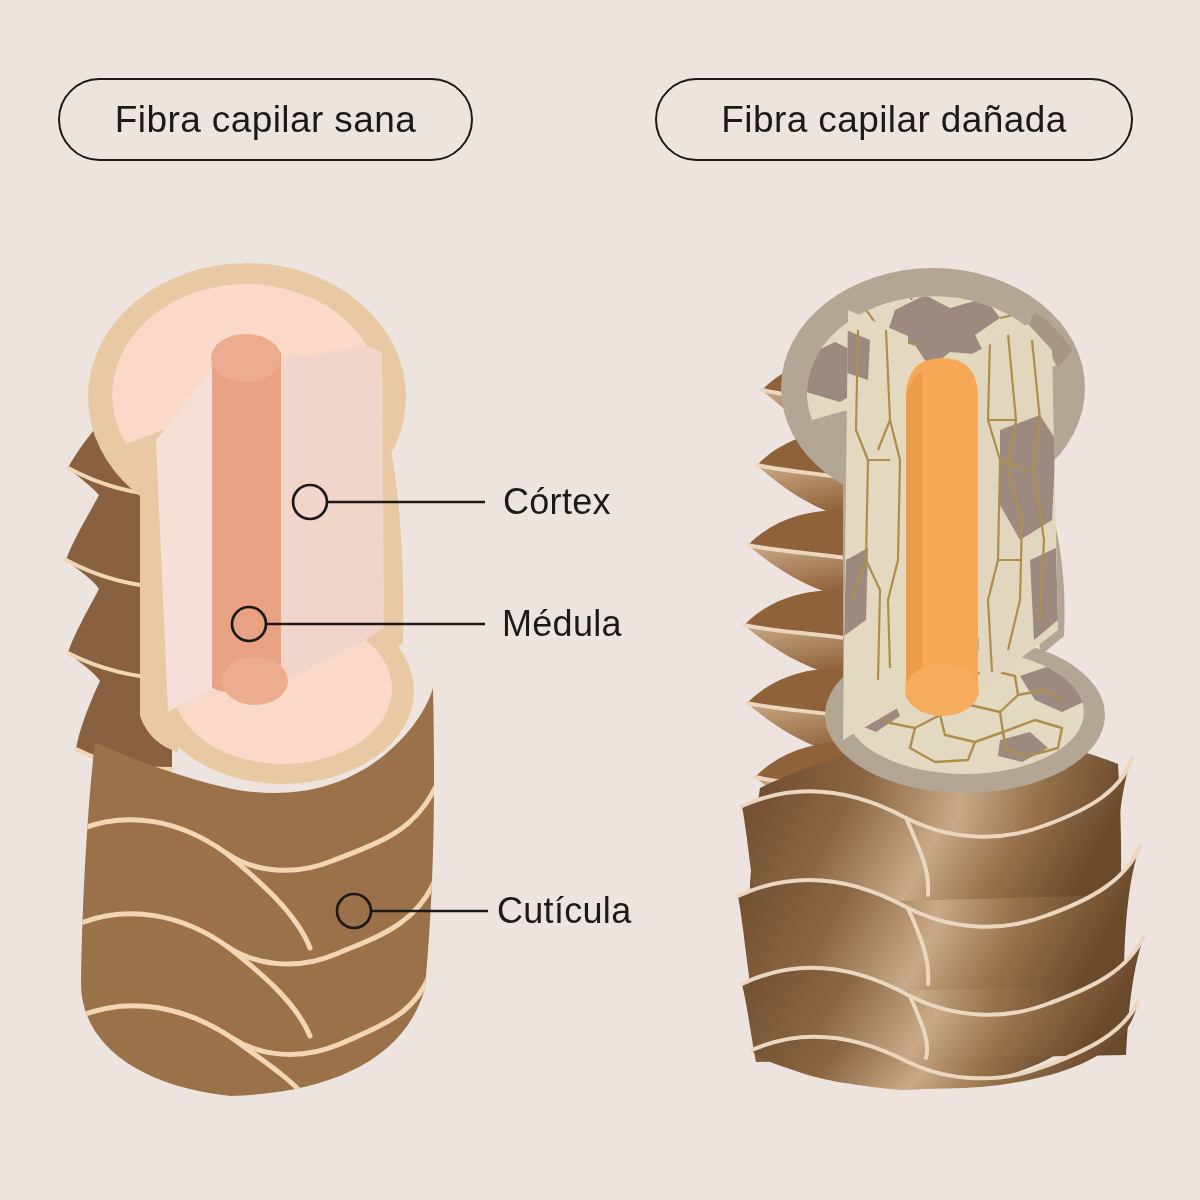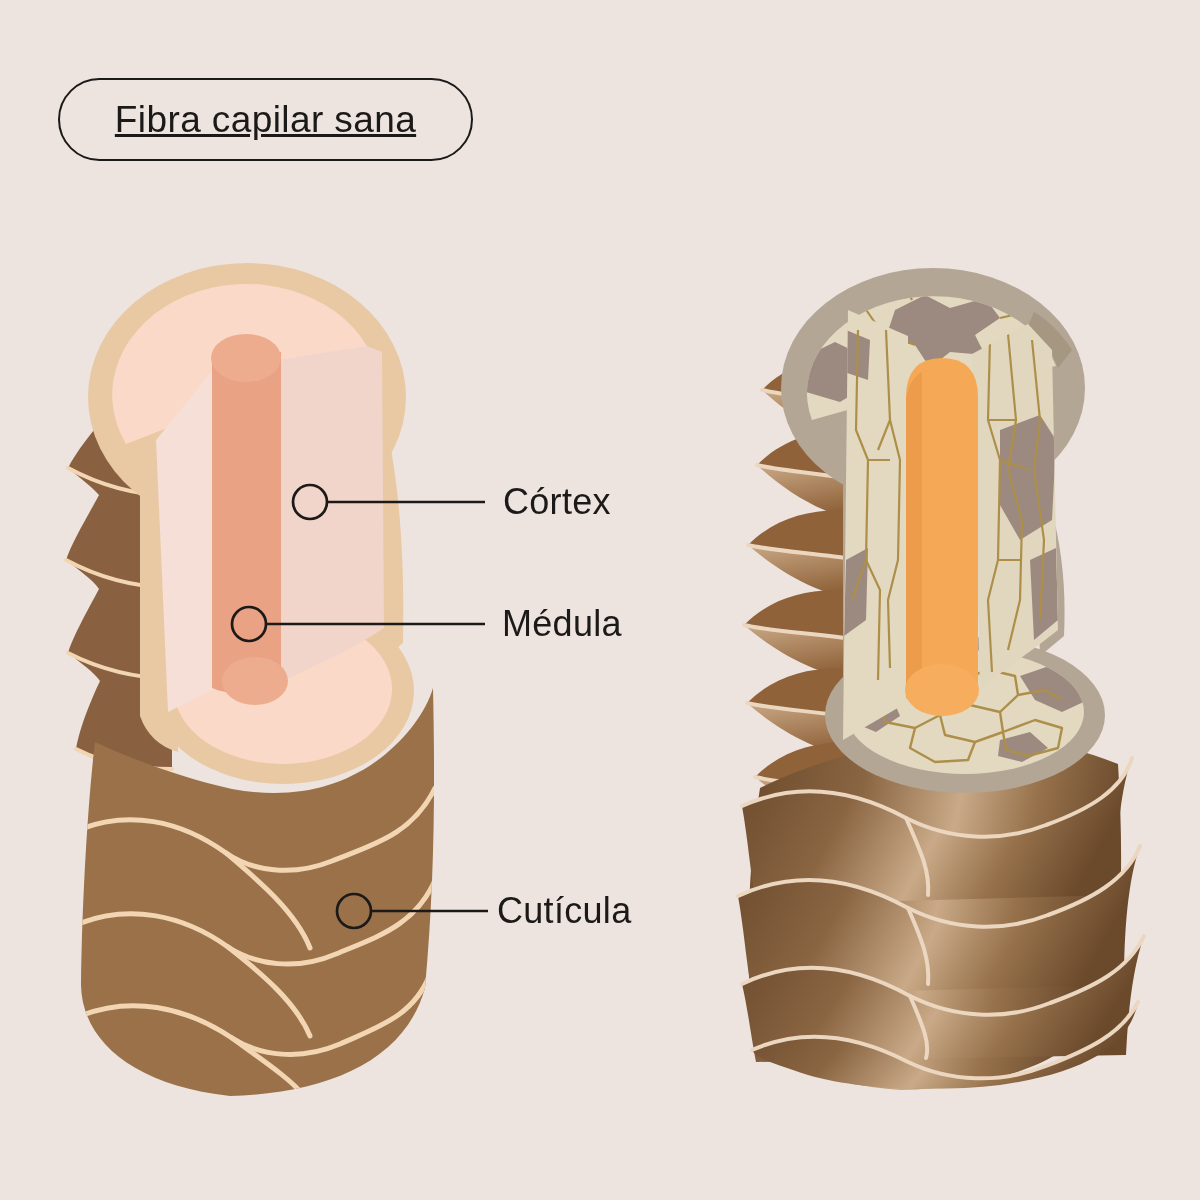--- a/index.html
+++ b/index.html
@@ -7,40 +7,43 @@
   }
   html,body{margin:0;padding:0;}
   body{width:1200px;height:1200px;background:var(--c-bg);font-family:"Liberation Sans",sans-serif;}
   .canvas{position:relative;width:1200px;height:1200px;background:var(--c-bg);overflow:hidden;}
   .pill{
     position:absolute;top:78px;height:83px;border:2.5px solid var(--c-text);
     border-radius:46px;display:flex;align-items:center;justify-content:center;
     font-size:37px;color:var(--c-text);letter-spacing:.4px;box-sizing:border-box;
     background:transparent;white-space:nowrap;
   }
-  .pill-healthy{left:58px;width:415px;text-decoration:underline;}
+  .pill-healthy{left:58px;width:415px;}
   .pill-damaged{left:655px;width:478px;}
   svg{position:absolute;left:0;top:0;}
   svg text{font-family:"Liberation Sans",sans-serif;fill:var(--c-text);font-size:36px;letter-spacing:.3px;}
   .callout-line{stroke:var(--c-text);stroke-width:2.7;fill:none;}
   .callout-circle{stroke:var(--c-text);stroke-width:2.7;fill:none;}
   .creamline{stroke:var(--c-hCream);stroke-width:5;fill:none;stroke-linecap:round;}
   .backline{stroke:var(--c-hCream);stroke-width:4;fill:none;stroke-linecap:round;}
   .dcream{stroke:var(--c-dScaleEdge);stroke-width:4;fill:none;stroke-linecap:round;}
   .crack{stroke:var(--c-dCrack);stroke-width:2.2;fill:none;stroke-linejoin:round;}
   .crackcell{stroke:var(--c-dCrack);stroke-width:2.4;fill:none;stroke-linejoin:round;}
   .graypatch{fill:var(--c-dGray);}
 </style>
 </head>
 <body>
 
 <div class="canvas">
 
   <div class="pill pill-healthy">
     <span>Fibra capilar sana</span>
+  </div>
+  <div class="pill pill-damaged">
+    <span>Fibra capilar dañada</span>
   </div>
 
   <svg width="1200" height="1200" viewBox="0 0 1200 1200">
     <defs>
       <clipPath id="hfCylClip">
         <path d="M 95 742 C 130 758 175 776 232 789 C 292 800 342 788 382 757 C 407 737 426 712 433 688 C 435 780 435 880 425 988 C 405 1060 330 1093 230 1096 C 132 1085 82 1040 81 985 C 82 900 88 800 95 742 Z"></path>
       </clipPath>
       <clipPath id="dDiscClip">
         <ellipse cx="965" cy="712" rx="119" ry="62"></ellipse>
       </clipPath>

